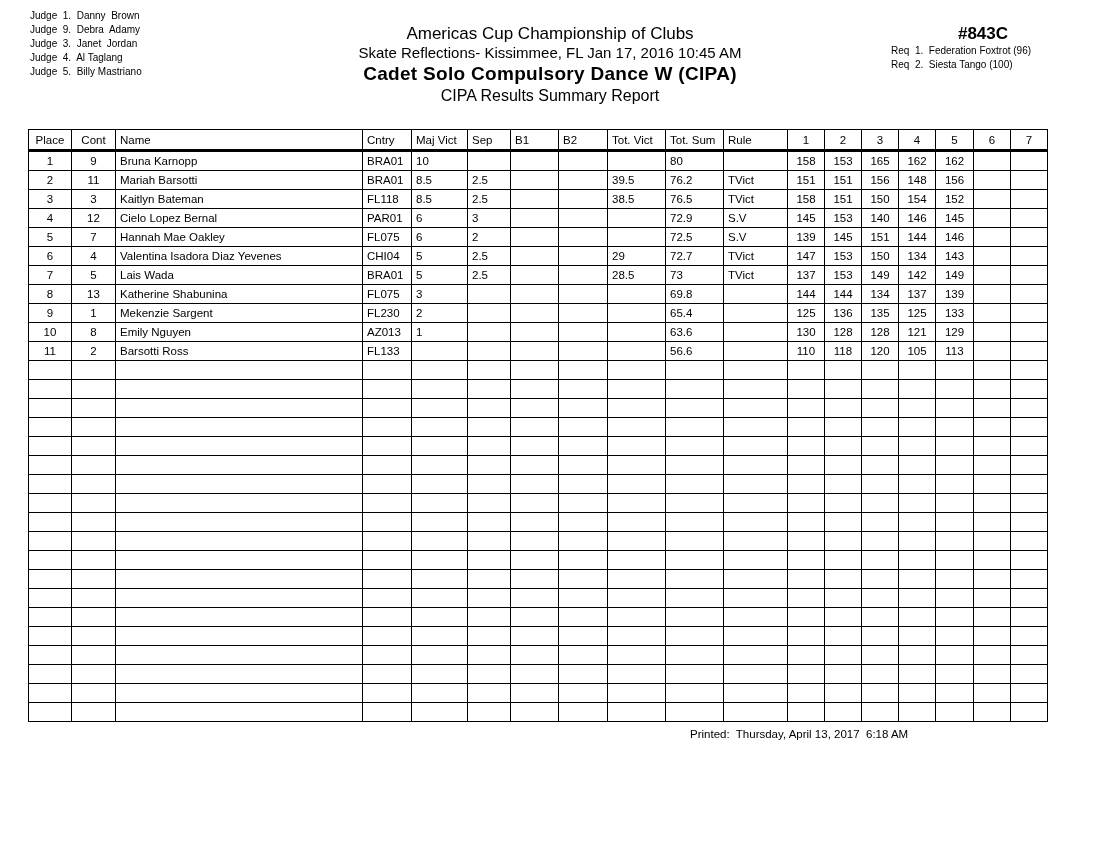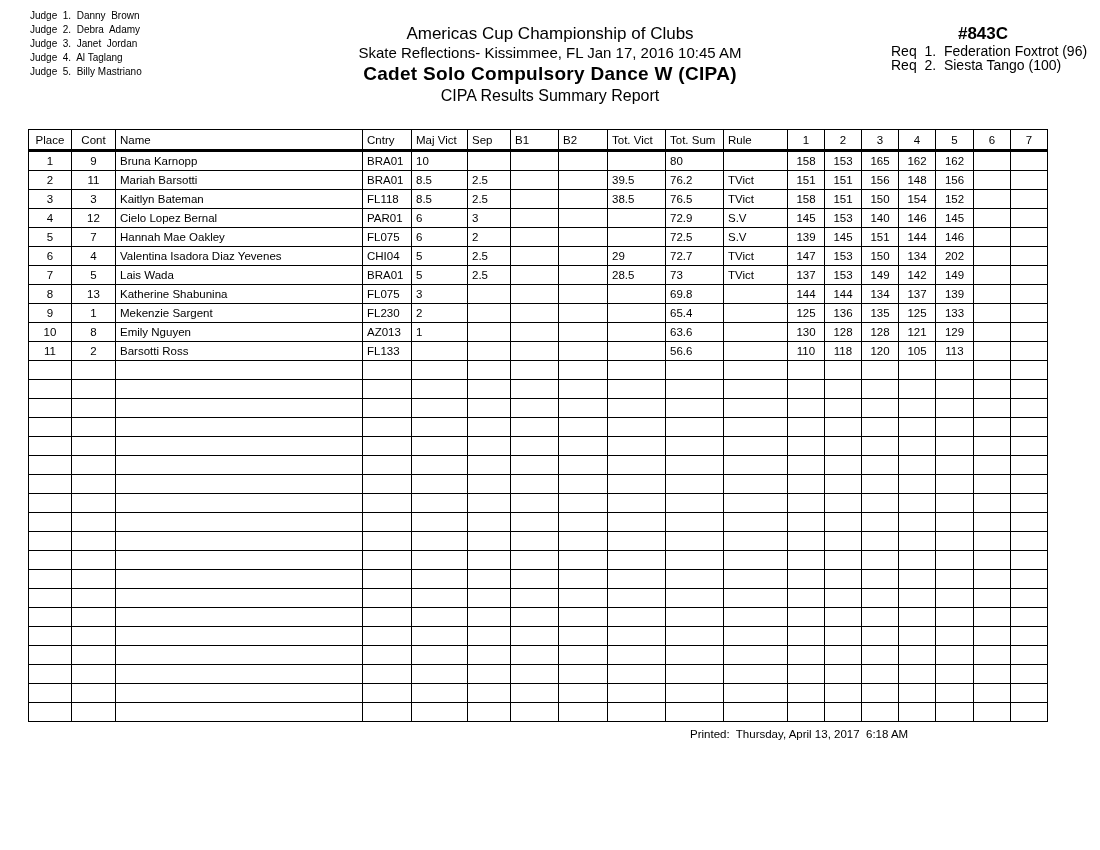--- a/index.html
+++ b/index.html
@@ -7,40 +7,40 @@
          font-family: "Liberation Sans", sans-serif; color: #000; }
   .judges { position: absolute; left: 30px; top: 9px; font-size: 10px; line-height: 14px; }
   .judges div { white-space: pre; }
   .center-head { position: absolute; left: 300px; width: 500px; top: 24px; text-align: center; }
   .event-title { font-size: 17px; font-weight: normal; line-height: 20px; }
   .event-sub { font-size: 15px; line-height: 18px; }
   .event-name { font-size: 19px; font-weight: bold; line-height: 24px; letter-spacing: 0.3px; text-align: center; }
   .report-name { font-size: 16px; line-height: 20px; }
   .right-head { position: absolute; left: 880px; top: 24px; width: 200px; }
   .event-num { text-align: center; font-size: 17px; font-weight: bold; line-height: 20px; padding-left: 6px; }
-  .reqs { font-size: 14px; line-height: 14px; padding-left: 11px; }
+  .reqs { font-size: 10px; line-height: 14px; padding-left: 11px; }
   .reqs div { white-space: pre; }
 
   table.results { position: absolute; left: 28px; top: 129px; border-collapse: collapse;
                   table-layout: fixed; font-size: 11.5px; }
   table.results td, table.results th { border: 1px solid #000; height: 18px; padding: 0 4px;
                   font-weight: normal; white-space: nowrap; overflow: hidden; line-height: 18px; }
   table.results th { text-align: left; border-bottom: 3px solid #000; height: 17px; padding-top: 1px; }
   table.results th.c { text-align: center; margin-left: 44px; }
   td.c { text-align: center; }
   td.l { text-align: left; }
   td.pad { padding-left: 10px; }
   .printed { position: absolute; left: 690px; top: 728px; font-size: 11.5px; white-space: pre; }
 </style>
 </head>
 <body>
 
 <div class="judges">
   <div>Judge  1.  Danny  Brown</div>
-  <div>Judge  2.  Debra  Adamy</div>
+  <div>Judge  9.  Debra  Adamy</div>
   <div>Judge  3.  Janet  Jordan</div>
   <div>Judge  4.  Al Taglang</div>
   <div>Judge  5.  Billy Mastriano</div>
 </div>
 
 <div class="center-head">
   <div class="event-title">Americas Cup Championship of Clubs</div>
   <div class="event-sub">Skate Reflections- Kissimmee, FL  Jan 17, 2016  10:45 AM</div>
   <div class="event-name">Cadet Solo Compulsory Dance W (CIPA)</div>
   <div class="report-name">CIPA Results Summary Report</div>
@@ -207,21 +207,21 @@
         <td class="pad">2.5</td>
         <td class="l"></td>
         <td class="l"></td>
         <td class="pad">29</td>
         <td class="pad">72.7</td>
         <td class="pad">TVict</td>
         <td class="c">147</td>
         <td class="c">153</td>
         <td class="c">150</td>
         <td class="c">134</td>
-        <td class="c">202</td>
+        <td class="c">143</td>
         <td class="c"></td>
         <td class="c"></td>
       </tr>
       <tr>
         <td class="c">7</td>
         <td class="c">5</td>
         <td class="l">Lais Wada</td>
         <td class="l">BRA01</td>
         <td class="pad">5</td>
         <td class="pad">2.5</td>

